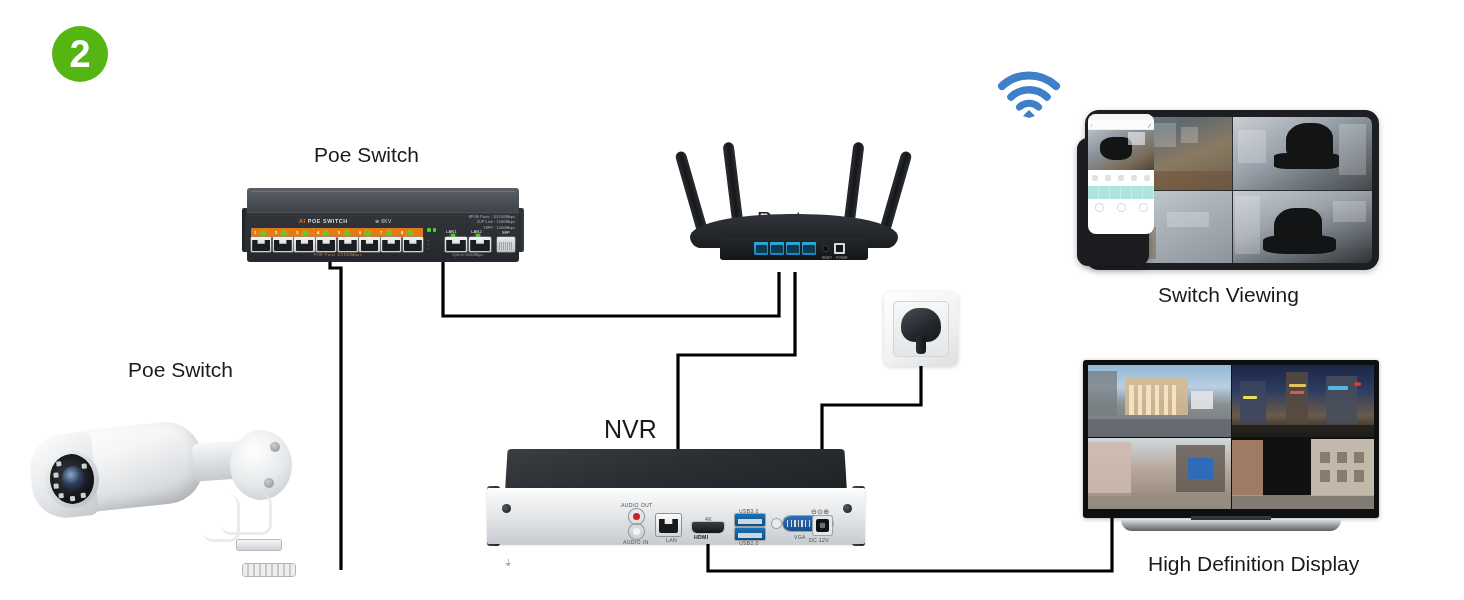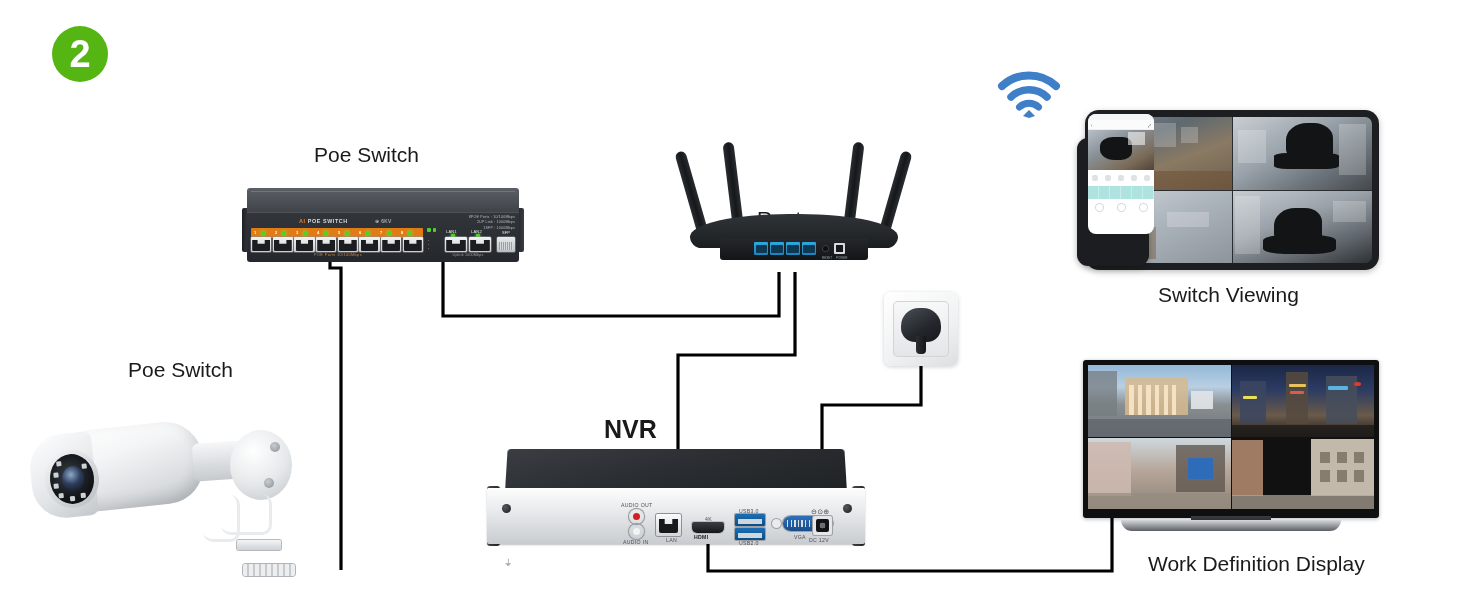--- a/index.html
+++ b/index.html
@@ -312,21 +312,21 @@
     <span class="rt-port"></span>
     <span class="rt-port"></span>
     <span class="rt-port"></span>
   </div>
   <div class="rt-knob"></div>
   <div class="rt-dc"></div>
   <div class="rt-lbl" style="left:146px;">RESET</div>
   <div class="rt-lbl" style="left:160px;">POWER</div>
 </div>
 
-<div class="abs caption" style="left:604px;top:415px;font-size:25px;font-weight:bold;">NVR</div>
+<div class="abs caption" style="left:604px;top:415px;font-size:25px;">NVR</div>
 
 <div class="abs" id="nvr">
   <div class="nvr-top"></div>
   <div class="nvr-ear" style="left:0;"></div>
   <div class="nvr-ear" style="left:365px;"></div>
   <div class="nvr-face">
     <div class="nvr-screw" style="left:15px;top:16px;"></div>
     <div class="nvr-screw" style="left:356px;top:16px;"></div>
     <div class="gnd">⏚</div>
 
@@ -511,13 +511,13 @@
       <span class="bldg" style="left:62%;top:46%;width:7%;height:16%;background:rgba(120,110,96,.8);"></span>
       <span class="bldg" style="left:74%;top:46%;width:7%;height:16%;background:rgba(120,110,96,.8);"></span>
       <span class="bldg" style="left:86%;top:46%;width:7%;height:16%;background:rgba(120,110,96,.8);"></span>
       <span class="bldg" style="left:0;bottom:0;width:100%;height:20%;background:rgba(176,168,154,.7);"></span>
     </div>
   </div>
   <div class="tv-stand"></div>
   <div class="tv-foot"></div>
 </div>
 
-<div class="abs caption" style="left:1148px;top:552px;">Work Definition Display</div>
+<div class="abs caption" style="left:1148px;top:552px;">High Definition Display</div>
 
 </body></html>

